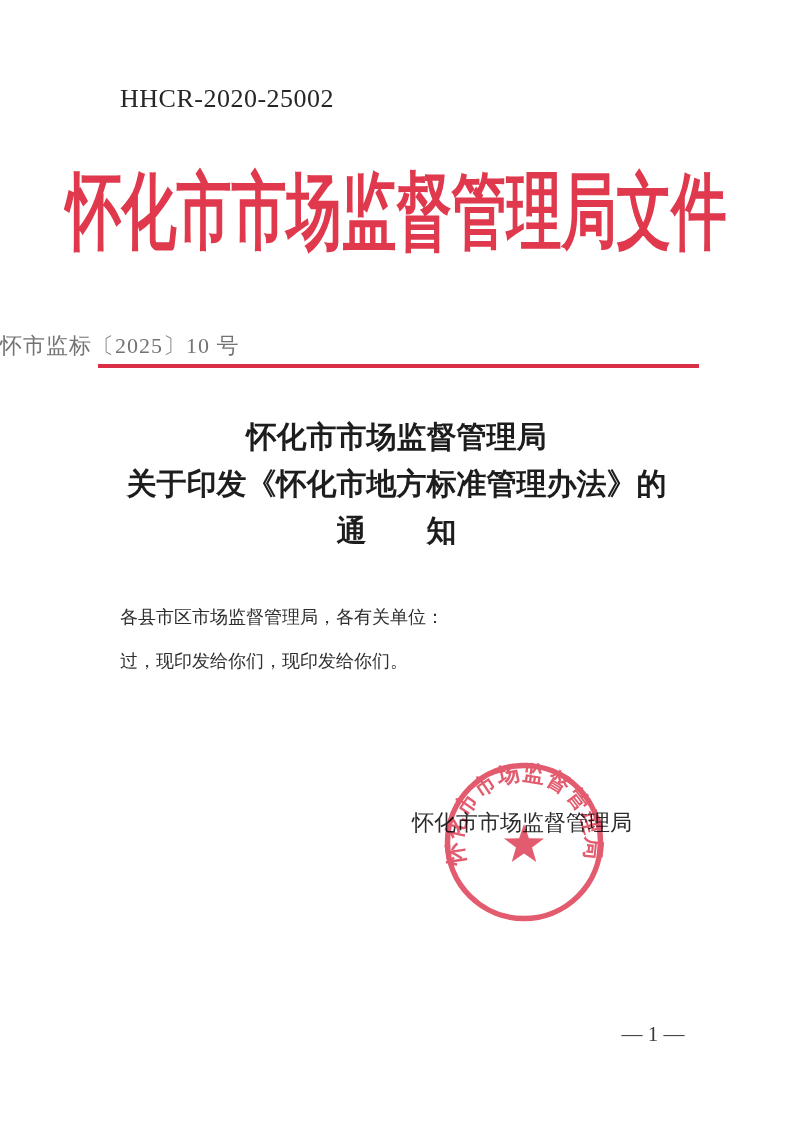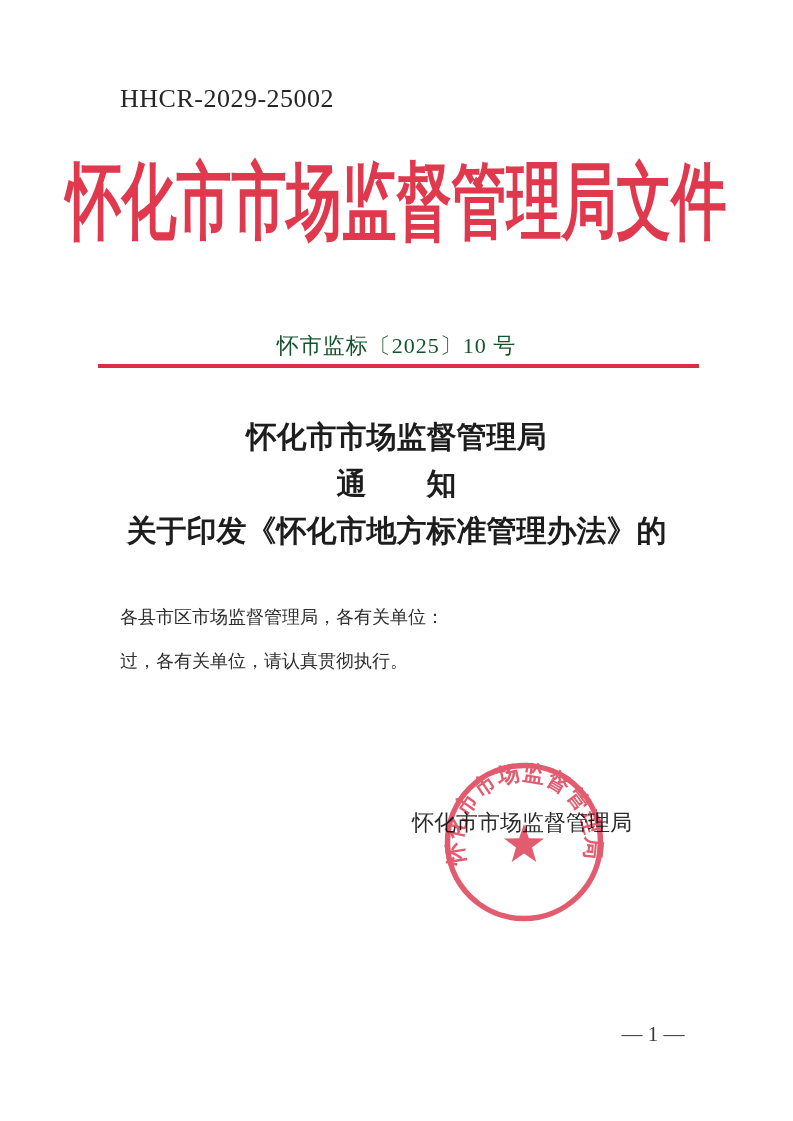--- a/index.html
+++ b/index.html
@@ -25,42 +25,41 @@
     color: #262626;
     white-space: nowrap;
   }
   .masthead {
     position: absolute;
     left: 0;
     right: 0;
     top: 166px;
     height: 94px;
     display: flex;
-    align-items: flex-start;
+    align-items: center;
     justify-content: center;
     font-family: Liberation Mono, monospace;
   }
   .masthead-text {
     font-size: 55px;
     font-weight: bold;
     color: #e0394e;
     white-space: nowrap;
     transform: scaleY(1.52);
     transform-origin: center;
     letter-spacing: 0px;
   }
   .ref-line {
     position: absolute;
     left: 0;
     right: 0;
     top: 331px;
-    text-align: center;
     font-size: 22px;
     letter-spacing: 1px;
-    color: #14532d;
+    color: #737373;
     white-space: nowrap;
   }
   .red-rule {
     position: absolute;
     left: 98px;
     top: 364px;
     width: 601px;
     height: 4px;
     background: #d92e45;
   }
@@ -119,39 +118,39 @@
     font-size: 21px;
     color: #3a3a3a;
     white-space: nowrap;
   }
 </style>
 </head>
 <body>
 
 <div class="page">
 
-  <div class="doc-code">HHCR-2029-25002</div>
+  <div class="doc-code">HHCR-2020-25002</div>
 
   <div class="masthead">
     <span class="masthead-text">怀化市市场监督管理局文件</span>
   </div>
 
   <div class="ref-line">怀市监标〔2025〕10 号</div>
 
   <div class="red-rule"></div>
 
   <div class="doc-title">
     <div>怀化市市场监督管理局</div>
+    <div>关于印发《怀化市地方标准管理办法》的</div>
     <div>通　　知</div>
-    <div>关于印发《怀化市地方标准管理办法》的</div>
   </div>
 
   <div class="body-text">
     <div>各县市区市场监督管理局，各有关单位：</div>
-    <div>过，各有关单位，请认真贯彻执行。</div>
+    <div>过，现印发给你们，现印发给你们。</div>
   </div>
 
   <div class="signature">
     <div>怀化市市场监督管理局</div>
   </div>
 
   <svg class="stamp" viewBox="0 0 164 164" xmlns="http://www.w3.org/2000/svg">
     <circle cx="82" cy="82" r="76.5" fill="none" stroke="#dd4056" stroke-width="5.5"></circle>
     <path id="sealArc" d="M 23.7 103.2 A 62 62 0 1 1 140.3 103.2" fill="none"></path>
     <text font-size="22" fill="#dd4056" letter-spacing="2">

